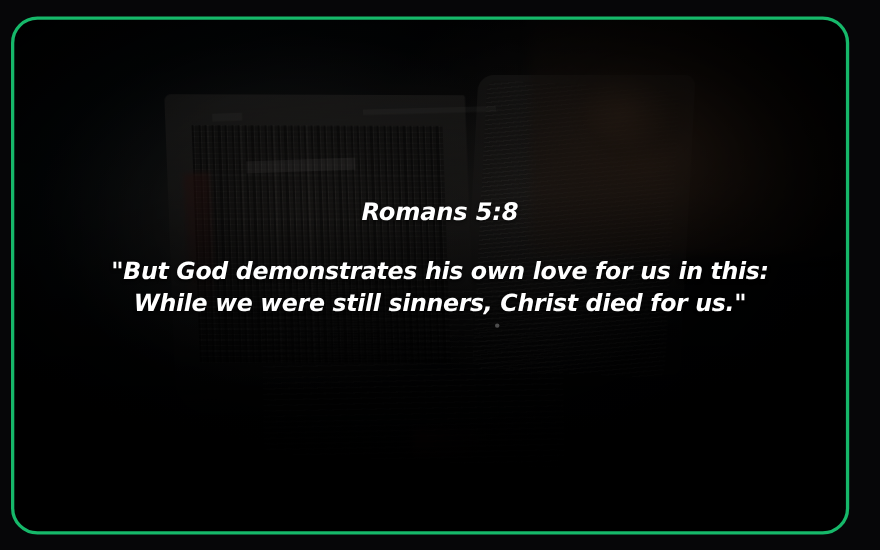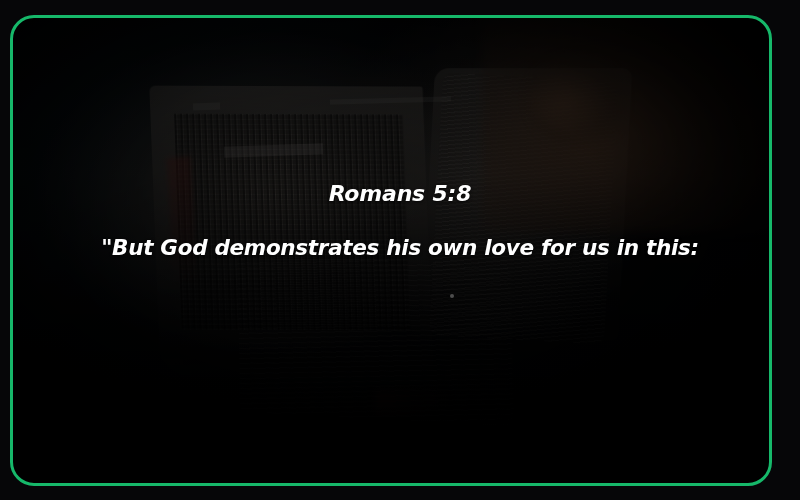--- a/index.html
+++ b/index.html
@@ -326,16 +326,17 @@
     <div class="photo-vignette"></div>
     <div class="photo-scrim"></div>
   </div>
 
   <div class="frame"></div>
 
   <div class="verse-overlay">
     <div class="verse-reference">Romans 5:8</div>
     <div class="verse-body">
       <span class="vline">"But God demonstrates his own love for us in this:</span>
+      <span class="vline">While we were still sinners, Christ died for us."</span>
     </div>
   </div>
 
 </div>
 
 </body></html>

